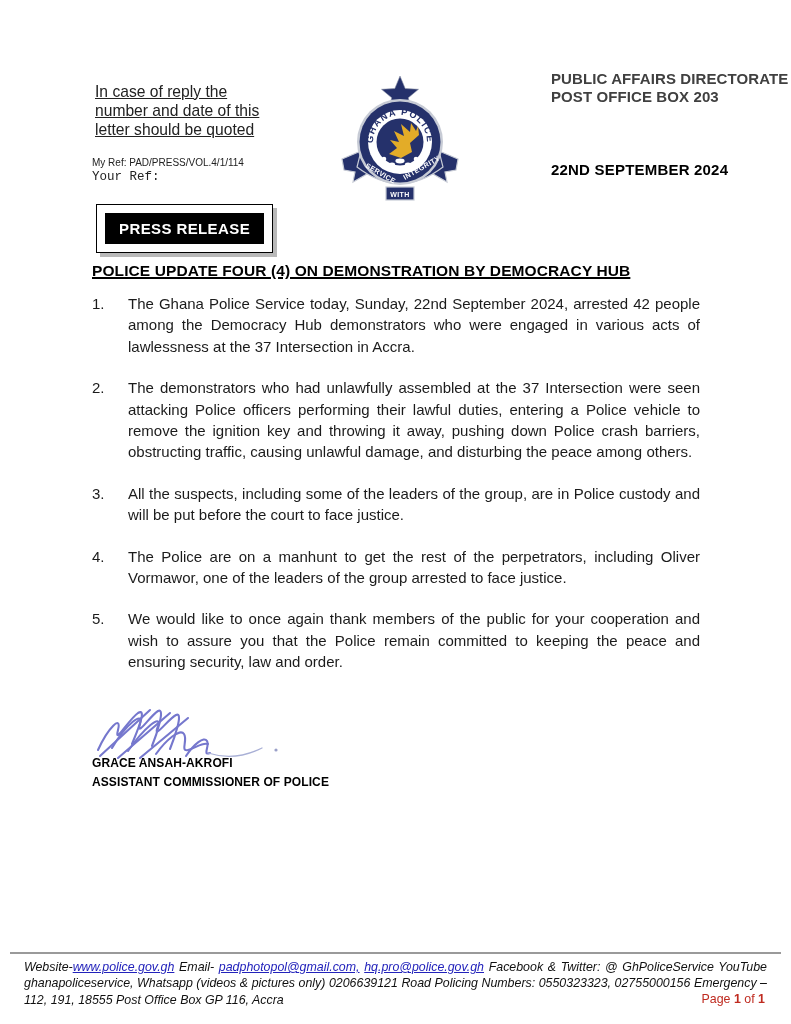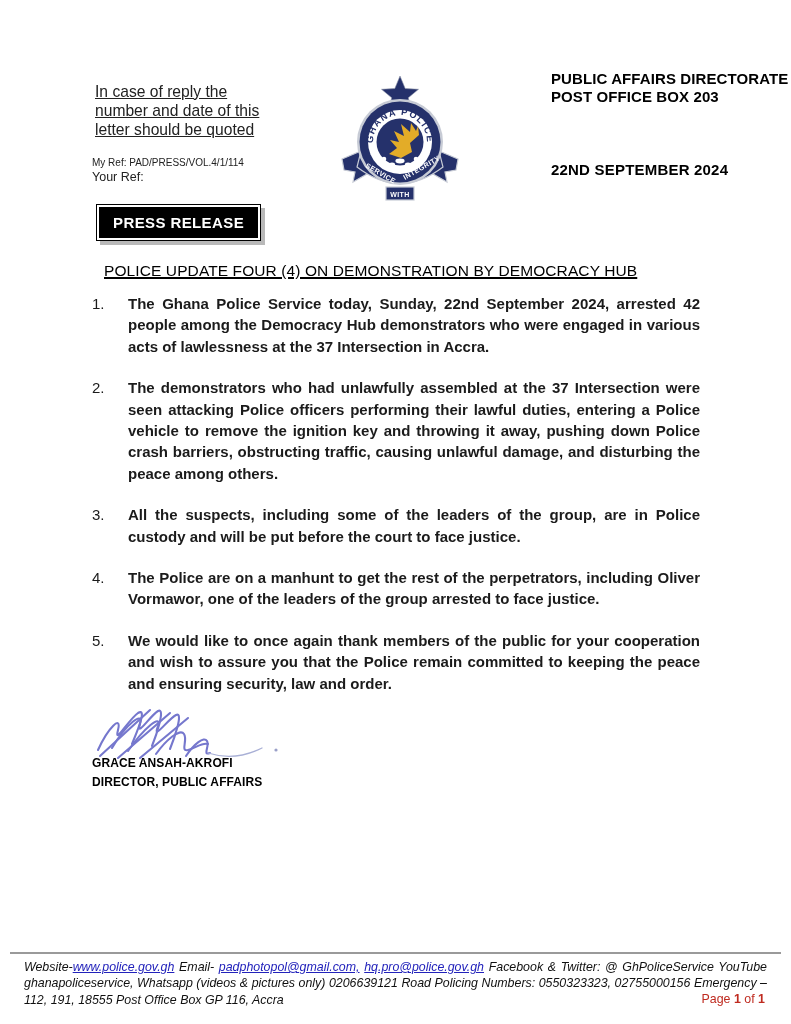--- a/index.html
+++ b/index.html
@@ -6,40 +6,40 @@
   body{width:791px;height:1024px;position:relative;overflow:hidden;
        font-family:"Liberation Sans","DejaVu Sans",sans-serif;color:#1b1b1b;}
   .abs{position:absolute;}
 
   
   .reply-note{left:95px;top:82px;width:120px;font-size:17px;line-height:19px;
               color:#222;font-stretch:condensed;}
   .reply-note div{text-decoration:underline;white-space:nowrap;
                   transform:scaleX(.92);transform-origin:left;}
   .my-ref{left:92px;top:157px;font-size:10px;color:#222;}
-  .your-ref{left:92px;top:170px;font-size:12.5px;color:#222;}
+  .your-ref{left:92px;top:170px;font-size:12.5px;color:#222;font-family:Liberation Mono, monospace;}
 
   
   .hdr-right{left:551px;top:70px;width:240px;font-size:15px;font-weight:bold;
-             line-height:17.5px;color:#000000;letter-spacing:.1px;}
+             line-height:17.5px;color:#404040;letter-spacing:.1px;}
   .hdr-date{left:551px;top:161px;font-size:15px;font-weight:bold;color:#000;letter-spacing:.2px;}
 
   
-  .press-box{left:96px;top:204px;border:1.5px solid #000;background:#fff;padding:2px;
+  .press-box{left:96px;top:204px;border:1.5px solid #000;background:#fff;padding:8px;
              box-shadow:4px 4px 0 #b9b9b9;}
   .press-box .inner{background:#000;color:#fff;font-weight:bold;font-size:15px;
                     letter-spacing:.4px;padding:7px 14px;}
 
   
   .content{left:92px;top:262px;width:608px;}
-  .doc-title{font-size:15.5px;font-weight:normal;color:#000;letter-spacing:.1px;
-             text-decoration:underline;text-decoration-thickness:2px;margin:0 0 13px 12px;}
+  .doc-title{font-size:15.5px;font-weight:bold;color:#000;letter-spacing:.1px;
+             text-decoration:underline;text-decoration-thickness:2px;margin:0 0 13px 0;}
   .item{display:flex;margin:0 0 20px 0;font-size:15px;line-height:21.4px;}
   .item .num{width:36px;flex:0 0 36px;}
-  .item .txt{flex:1;text-align:justify;font-weight:bold;}
+  .item .txt{flex:1;text-align:justify;}
 
   
   .sig{left:90px;top:698px;}
   .signatory{left:92px;top:754px;font-size:12px;font-weight:bold;color:#000;
              line-height:19px;letter-spacing:.1px;}
 
   
   .footer{left:10px;right:10px;top:952px;border-top:2px solid #9a9a9a;
           padding:5px 14px 0 14px;}
   .footer-text{font-size:12.4px;font-style:italic;line-height:16.3px;
@@ -147,21 +147,21 @@
     </g>
     <g fill="none" stroke="#a9b0d6" stroke-width="1.3" stroke-linecap="round">
       <path d="M118,55 C140,62 160,56 172,50"></path>
     </g>
     <circle cx="186" cy="52" r="1.6" fill="#9aa0c8"></circle>
   </svg>
 </div>
 
 <div class="abs signatory">
   <div>GRACE ANSAH-AKROFI</div>
-  <div>DIRECTOR, PUBLIC AFFAIRS</div>
+  <div>ASSISTANT COMMISSIONER OF POLICE</div>
 </div>
 
 <div class="abs footer">
   <div class="footer-text">
     <span>Website-</span><span class="flink">www.police.gov.gh</span>
     <span>Email-</span>
     <span class="flink">padphotopol@gmail.com,</span>
     <span class="flink">hq.pro@police.gov.gh</span>
     <span>Facebook &amp; Twitter: @ GhPoliceService YouTube ghanapoliceservice, Whatsapp (videos &amp; pictures only) 0206639121 Road Policing Numbers: 0550323323, 02755000156 Emergency – 112, 191, 18555 Post Office Box GP 116, Accra</span>
   </div>

